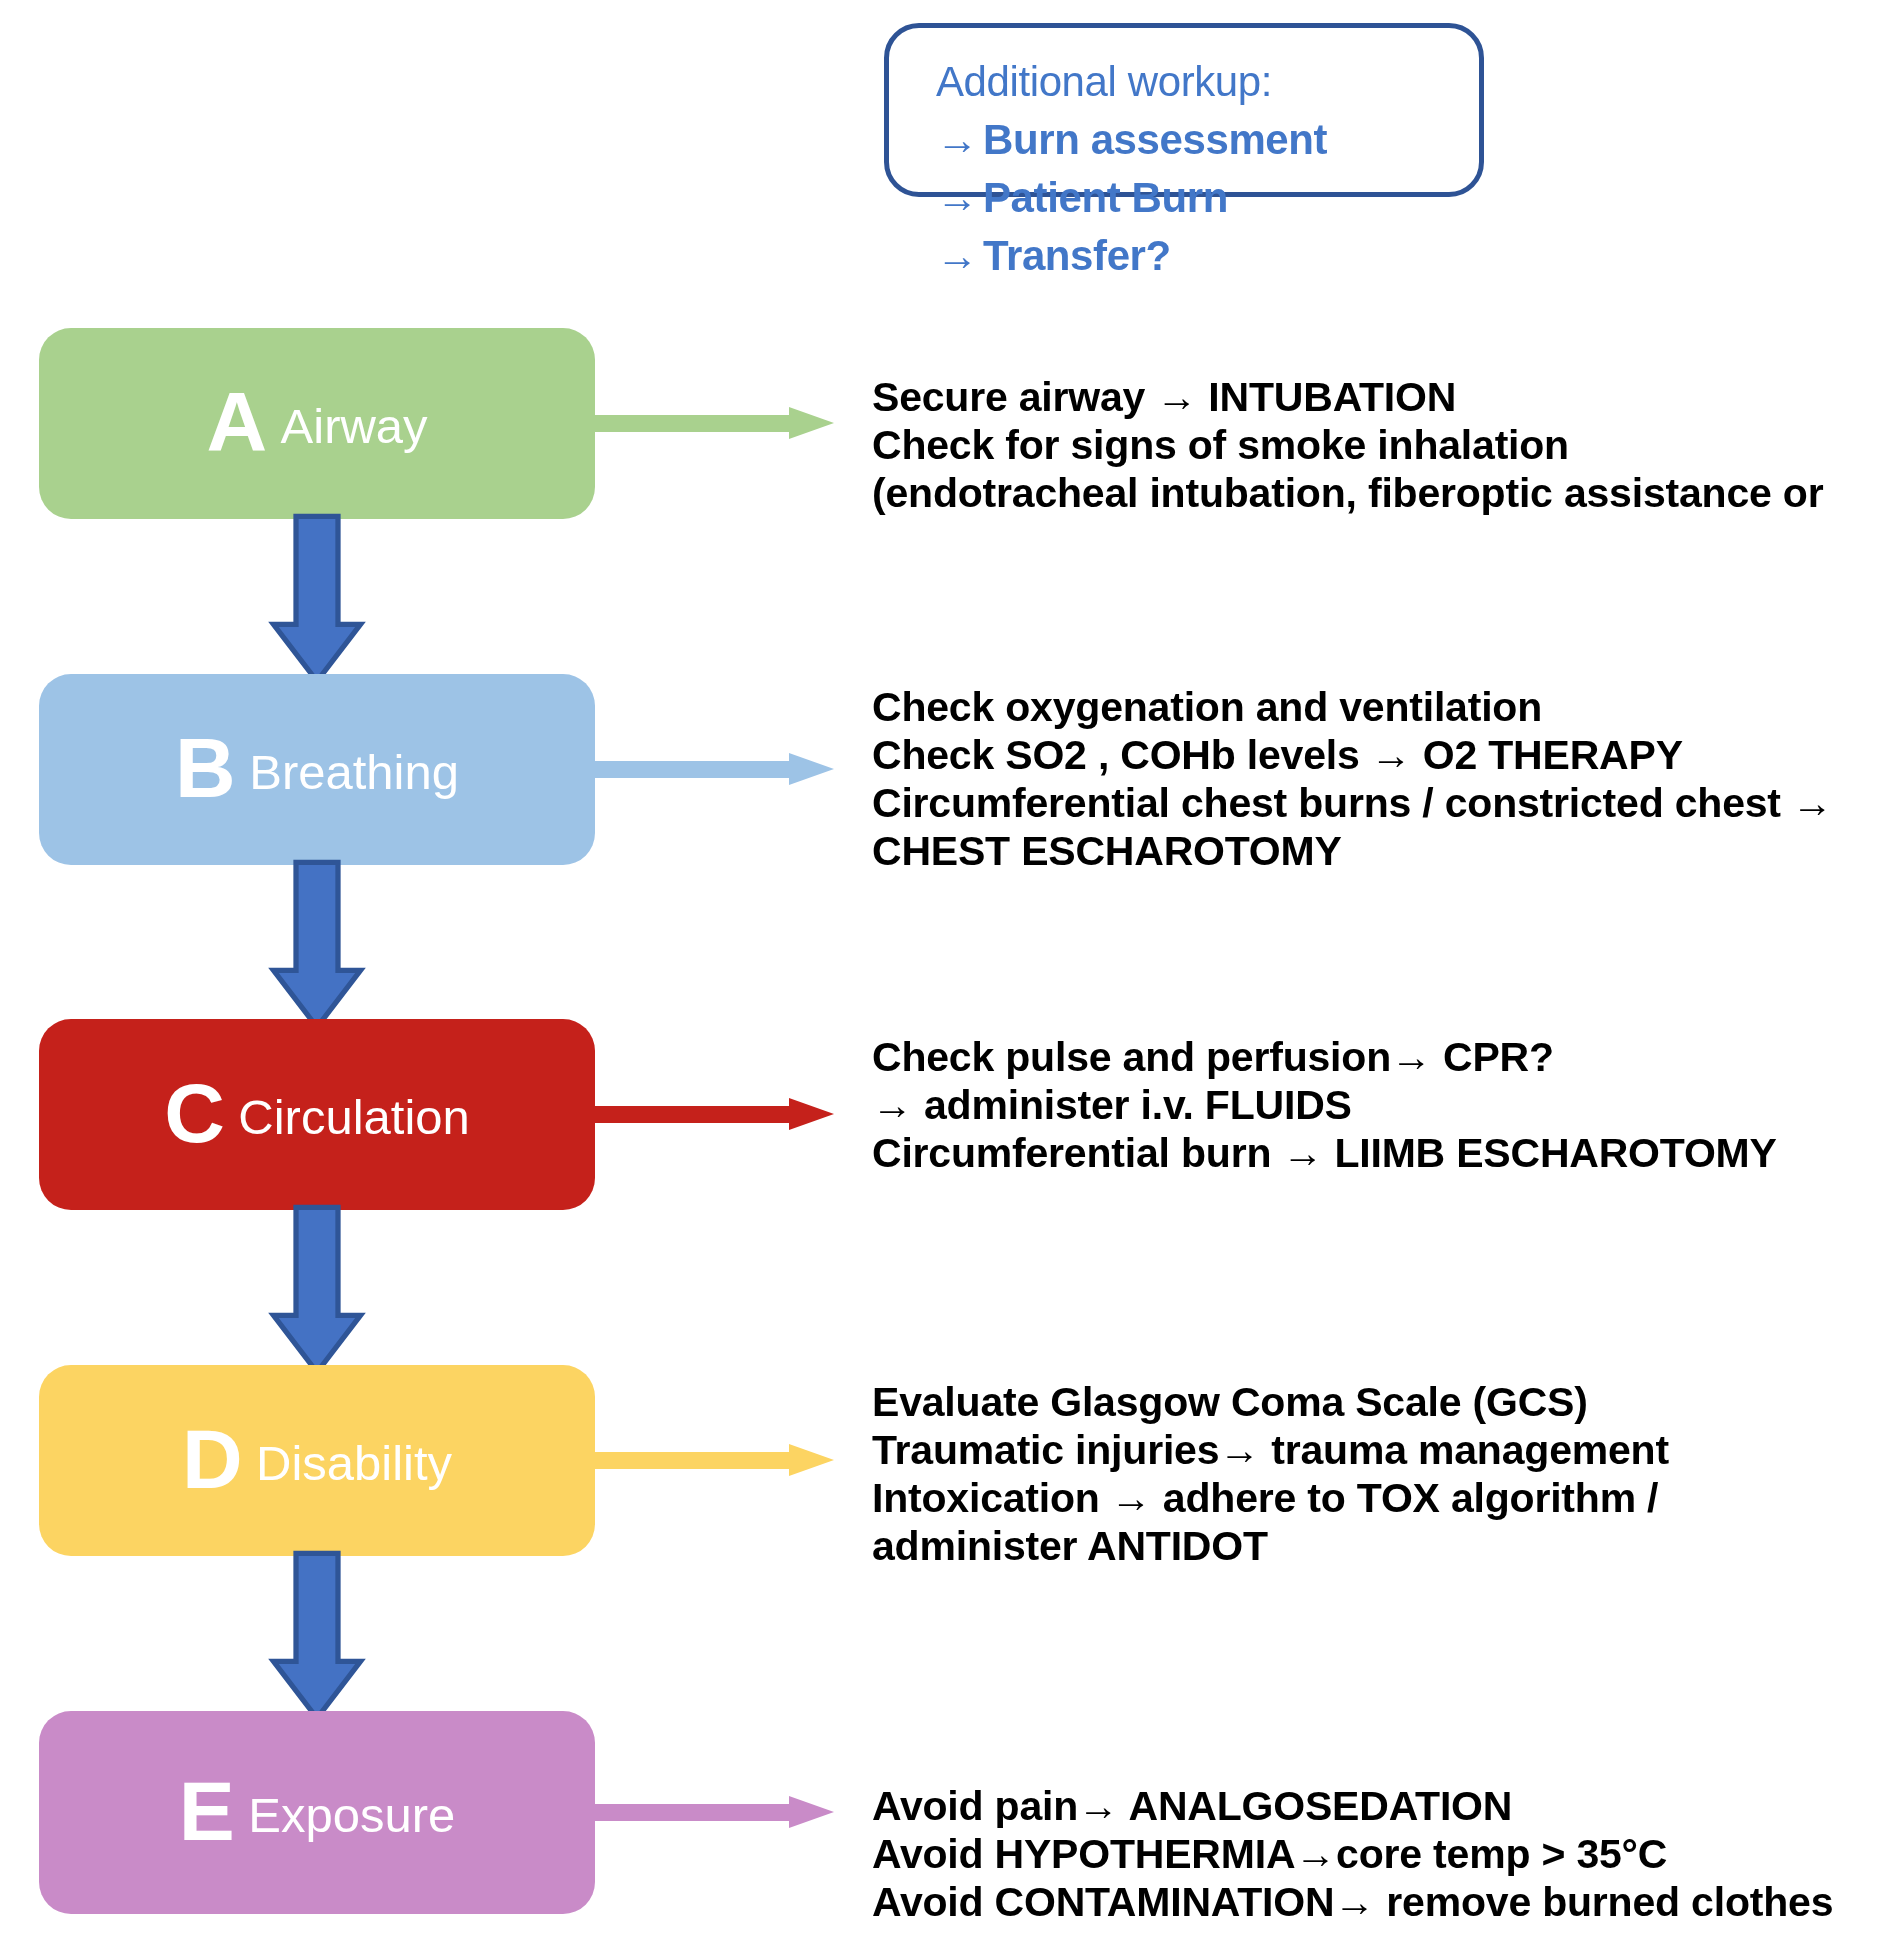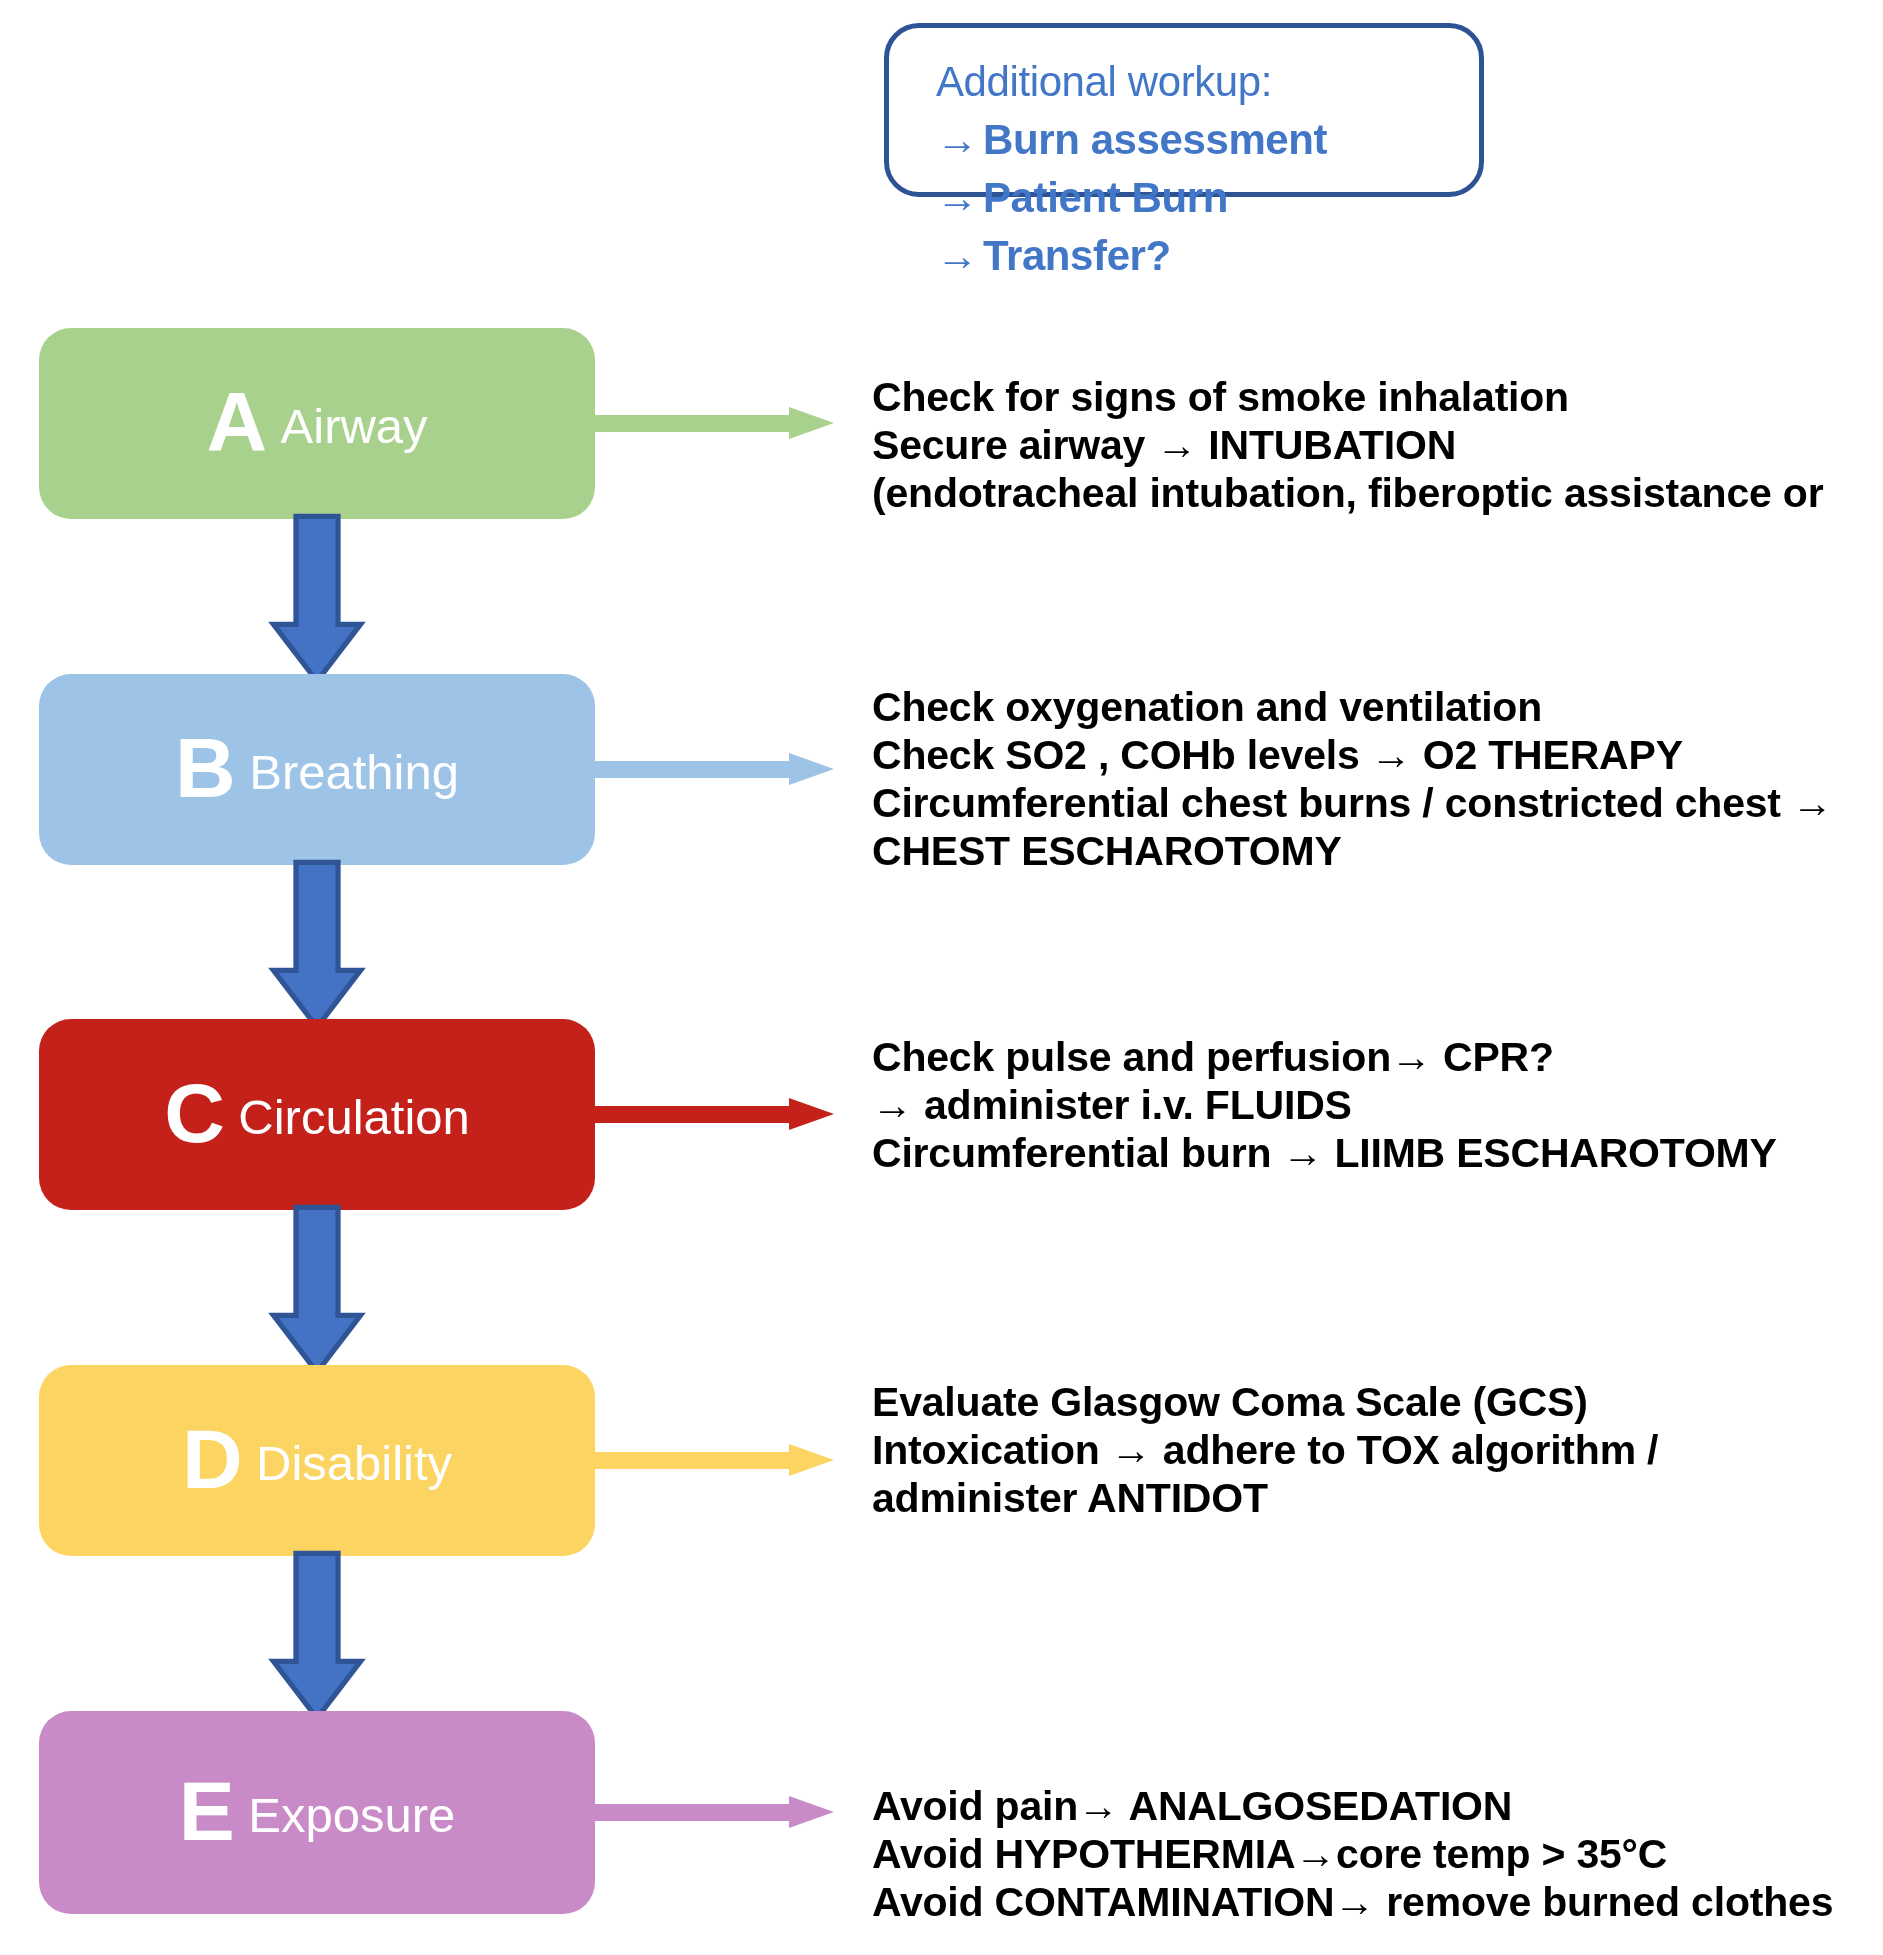--- a/index.html
+++ b/index.html
@@ -168,22 +168,22 @@
       <span class="word">Airway</span>
     </div>
   </div>
   <div class="harrow" id="arrow-a" style="top: 79px; color: rgb(169, 209, 142);">
     <div class="shaft" style="background: rgb(169, 209, 142);"></div>
     <div class="head"></div>
   </div>
 </div>
 
 <div class="textblock" style="top:374px;">
+  <div>Secure airway → INTUBATION</div>
   <div>Check for signs of smoke inhalation</div>
-  <div>Secure airway → INTUBATION</div>
   <div>(endotracheal intubation, fiberoptic assistance or</div>
 </div>
 
 <div class="varrow" id="conn-ab" style="top:516px; height:167px;">
   <svg width="90" height="167" viewBox="0 0 120 222">
     <path d="M 32 0 L 88 0 L 88 144 L 118 144 L 60 220 L 2 144 L 32 144 Z" fill="#4472C4" stroke="#2F5597" stroke-width="7" stroke-linejoin="miter"></path>
   </svg>
 </div>
 
 <div class="row" id="row-b" style="top:674px; height:191px;">
@@ -245,20 +245,21 @@
     </div>
   </div>
   <div class="harrow" id="arrow-d" style="top: 79px; color: rgb(252, 212, 98);">
     <div class="shaft" style="background: rgb(252, 212, 98);"></div>
     <div class="head"></div>
   </div>
 </div>
 
 <div class="textblock" style="top:1379px;">
   <div>Evaluate Glasgow Coma Scale (GCS)</div>
+  <div>Traumatic injuries→ trauma management</div>
   <div>Intoxication → adhere to TOX algorithm /</div>
   <div>administer ANTIDOT</div>
 </div>
 
 <div class="varrow" id="conn-de" style="top:1553px; height:167px;">
   <svg width="90" height="167" viewBox="0 0 120 222">
     <path d="M 32 0 L 88 0 L 88 144 L 118 144 L 60 220 L 2 144 L 32 144 Z" fill="#4472C4" stroke="#2F5597" stroke-width="7" stroke-linejoin="miter"></path>
   </svg>
 </div>
 

